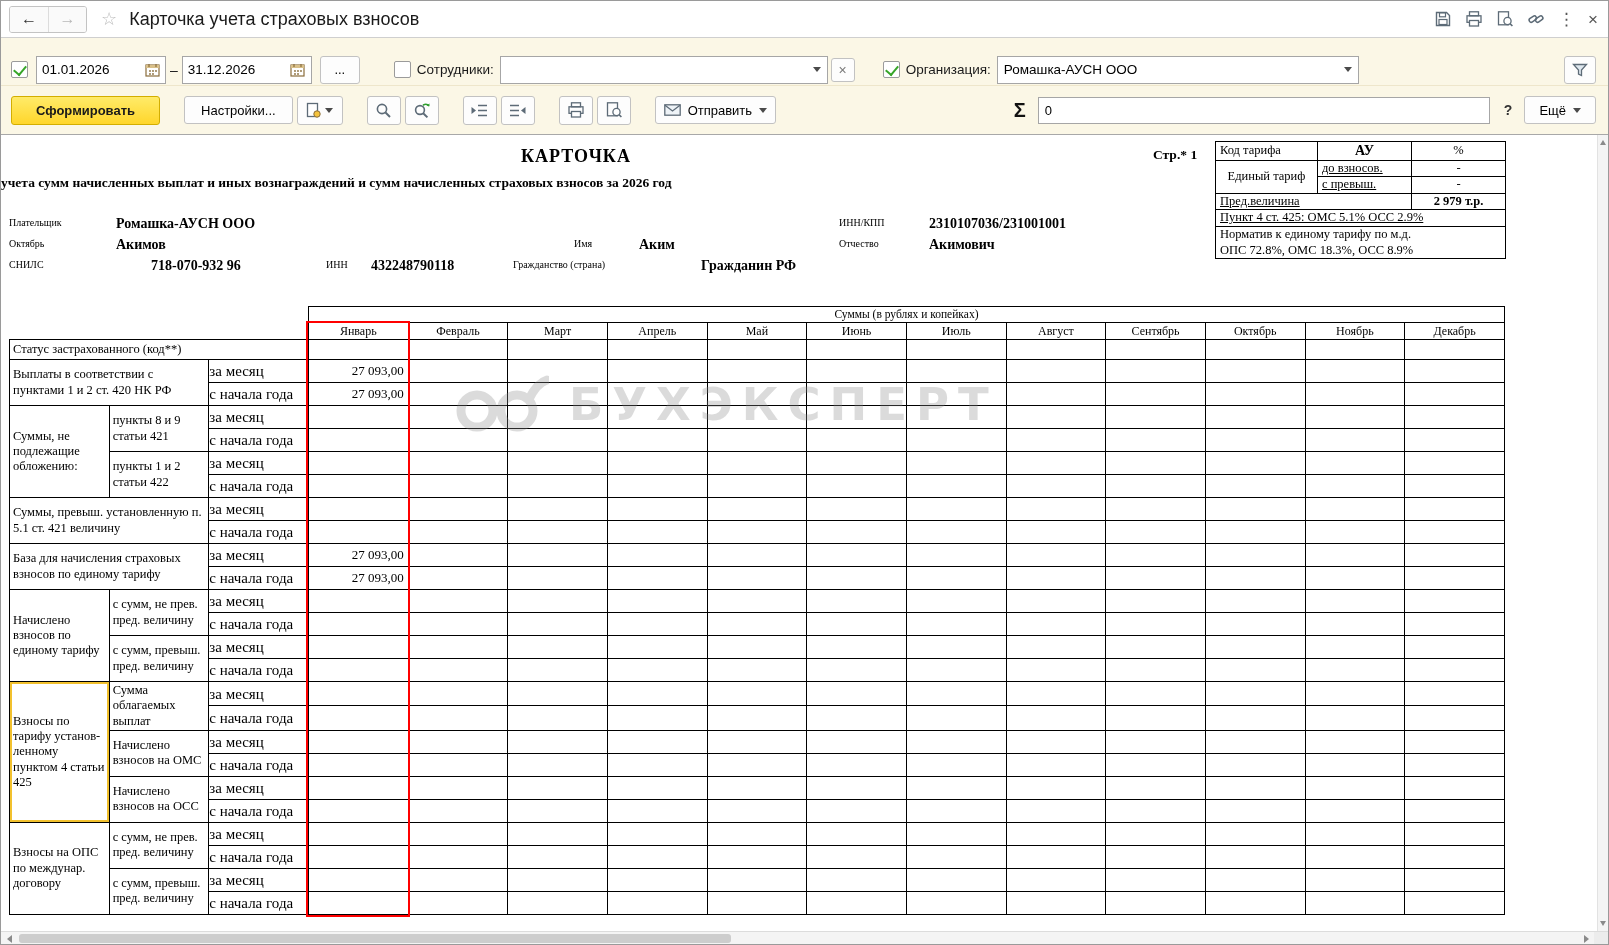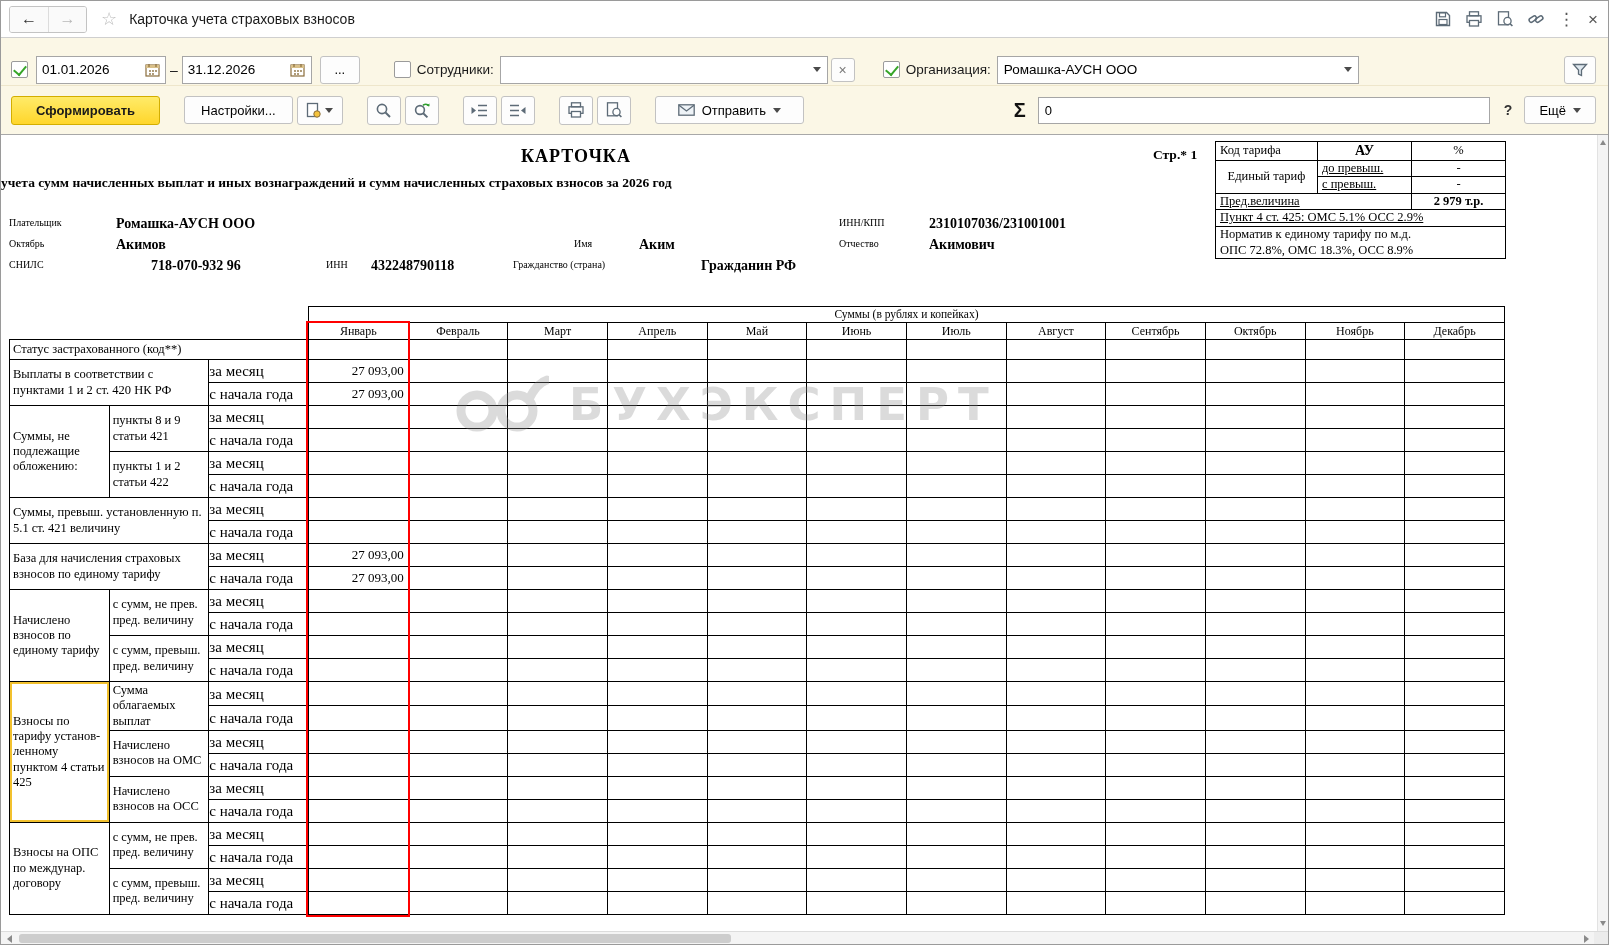--- a/index.html
+++ b/index.html
@@ -6,21 +6,21 @@
   html,body { background:#e8e8e8; }
   body { font-family:"Liberation Sans",sans-serif; }
   .window { position:relative; width:1609px; height:945px; background:#fff; border:1px solid #9a9a9a; overflow:hidden; }
 
   
   .titlebar { height:37px; display:flex; align-items:center; padding:0 10px 0 8px; background:#fff; border-bottom:1px solid #cfcfcf; }
   .nav-group { display:flex; border:1px solid #c3c3c3; border-radius:3px; overflow:hidden; }
   .nav-btn { width:38px; height:25px; display:flex; align-items:center; justify-content:center; background:#fafafa; font-size:16px; color:#333; cursor:pointer; }
   .nav-btn.disabled { color:#b8b8b8; border-left:1px solid #dcdcdc; }
   .star { color:#bdbdbd; font-size:18px; margin:0 12px 0 14px; }
-  .win-title { font-size:14px; color:#1a1a1a; }
+  .win-title { font-size:18px; color:#1a1a1a; }
   .tb-icons { margin-left:auto; display:flex; align-items:center; gap:13px; color:#5d6b77; }
   .tb-icons .glyph { font-size:17px; color:#555; line-height:1; cursor:pointer; }
   .iconsvg { display:block; }
 
   
   .filterbar { height:48px; background:#fbf7e6; display:flex; align-items:center; padding:16px 12px 0 10px; border-bottom:1px solid #eee6cb; }
   .cb { width:17px; height:17px; background:#fff; border:1px solid #9b9b9b; border-radius:2px; position:relative; flex:none; cursor:pointer; }
   .cb.checked::after { content:""; position:absolute; left:4px; top:1px; width:6px; height:10px; border:solid #36a527; border-width:0 2.5px 2.5px 0; transform:rotate(40deg); }
   .field { display:flex; align-items:center; height:28px; background:#fff; border:1px solid #a6a6a6; }
   .field input { border:none; outline:none; font:13.5px "Liberation Sans",sans-serif; padding:0 5px; width:102px; }
@@ -253,21 +253,21 @@
           <rect x="4.5" y="10.5" width="9" height="5.5" fill="#fff" stroke="#5d6b77" stroke-width="1.3"></rect>
         </svg>
       </span>
     <span class="icon-btn">
         <svg width="18" height="18" viewBox="0 0 18 18">
           <rect x="2.5" y="1.8" width="10" height="13" fill="none" stroke="#5d6b77" stroke-width="1.3"></rect>
           <circle cx="11.5" cy="11" r="3.6" fill="#fff" stroke="#5d6b77" stroke-width="1.3"></circle>
           <line x1="14" y1="13.6" x2="16.4" y2="16" stroke="#5d6b77" stroke-width="1.6"></line>
         </svg>
       </span>
-    <button class="btn gap-l" style="gap:7px;padding:0 22px">
+    <button class="btn gap-l" style="gap:7px;padding:0 8px">
       <svg width="17" height="12" viewBox="0 0 17 12">
           <rect x="0.8" y="0.8" width="15.4" height="10.4" fill="#eef3f7" stroke="#5d6b77" stroke-width="1.3"></rect>
           <path d="M1 1.2 L8.5 7 L16 1.2" fill="none" stroke="#5d6b77" stroke-width="1.3"></path>
         </svg>
       <span>Отправить</span>
       <span class="arr-down"></span>
     </button>
     <span class="sigma">Σ</span>
     <input class="sum-input" value="0" style="">
     <button class="help-btn">?</button>
@@ -284,21 +284,21 @@
 
     <table class="tariff">
       <tbody>
           <tr>
         <td style="width:102px">Код тарифа</td>
         <td class="c b code" style="width:94px">АУ</td>
         <td class="c" style="width:94px">%</td>
       </tr>
       <tr>
         <td class="c" rowspan="2">Единый тариф</td>
-        <td class="u">до превыш.</td>
+        <td class="u">до взносов.</td>
         <td class="c">-</td>
       </tr>
       <tr>
         <td class="u">с превыш.</td>
         <td class="c">-</td>
       </tr>
       <tr>
         <td class="u" colspan="2">Пред.величина</td>
         <td class="c b">2 979 т.р.</td>
       </tr>

